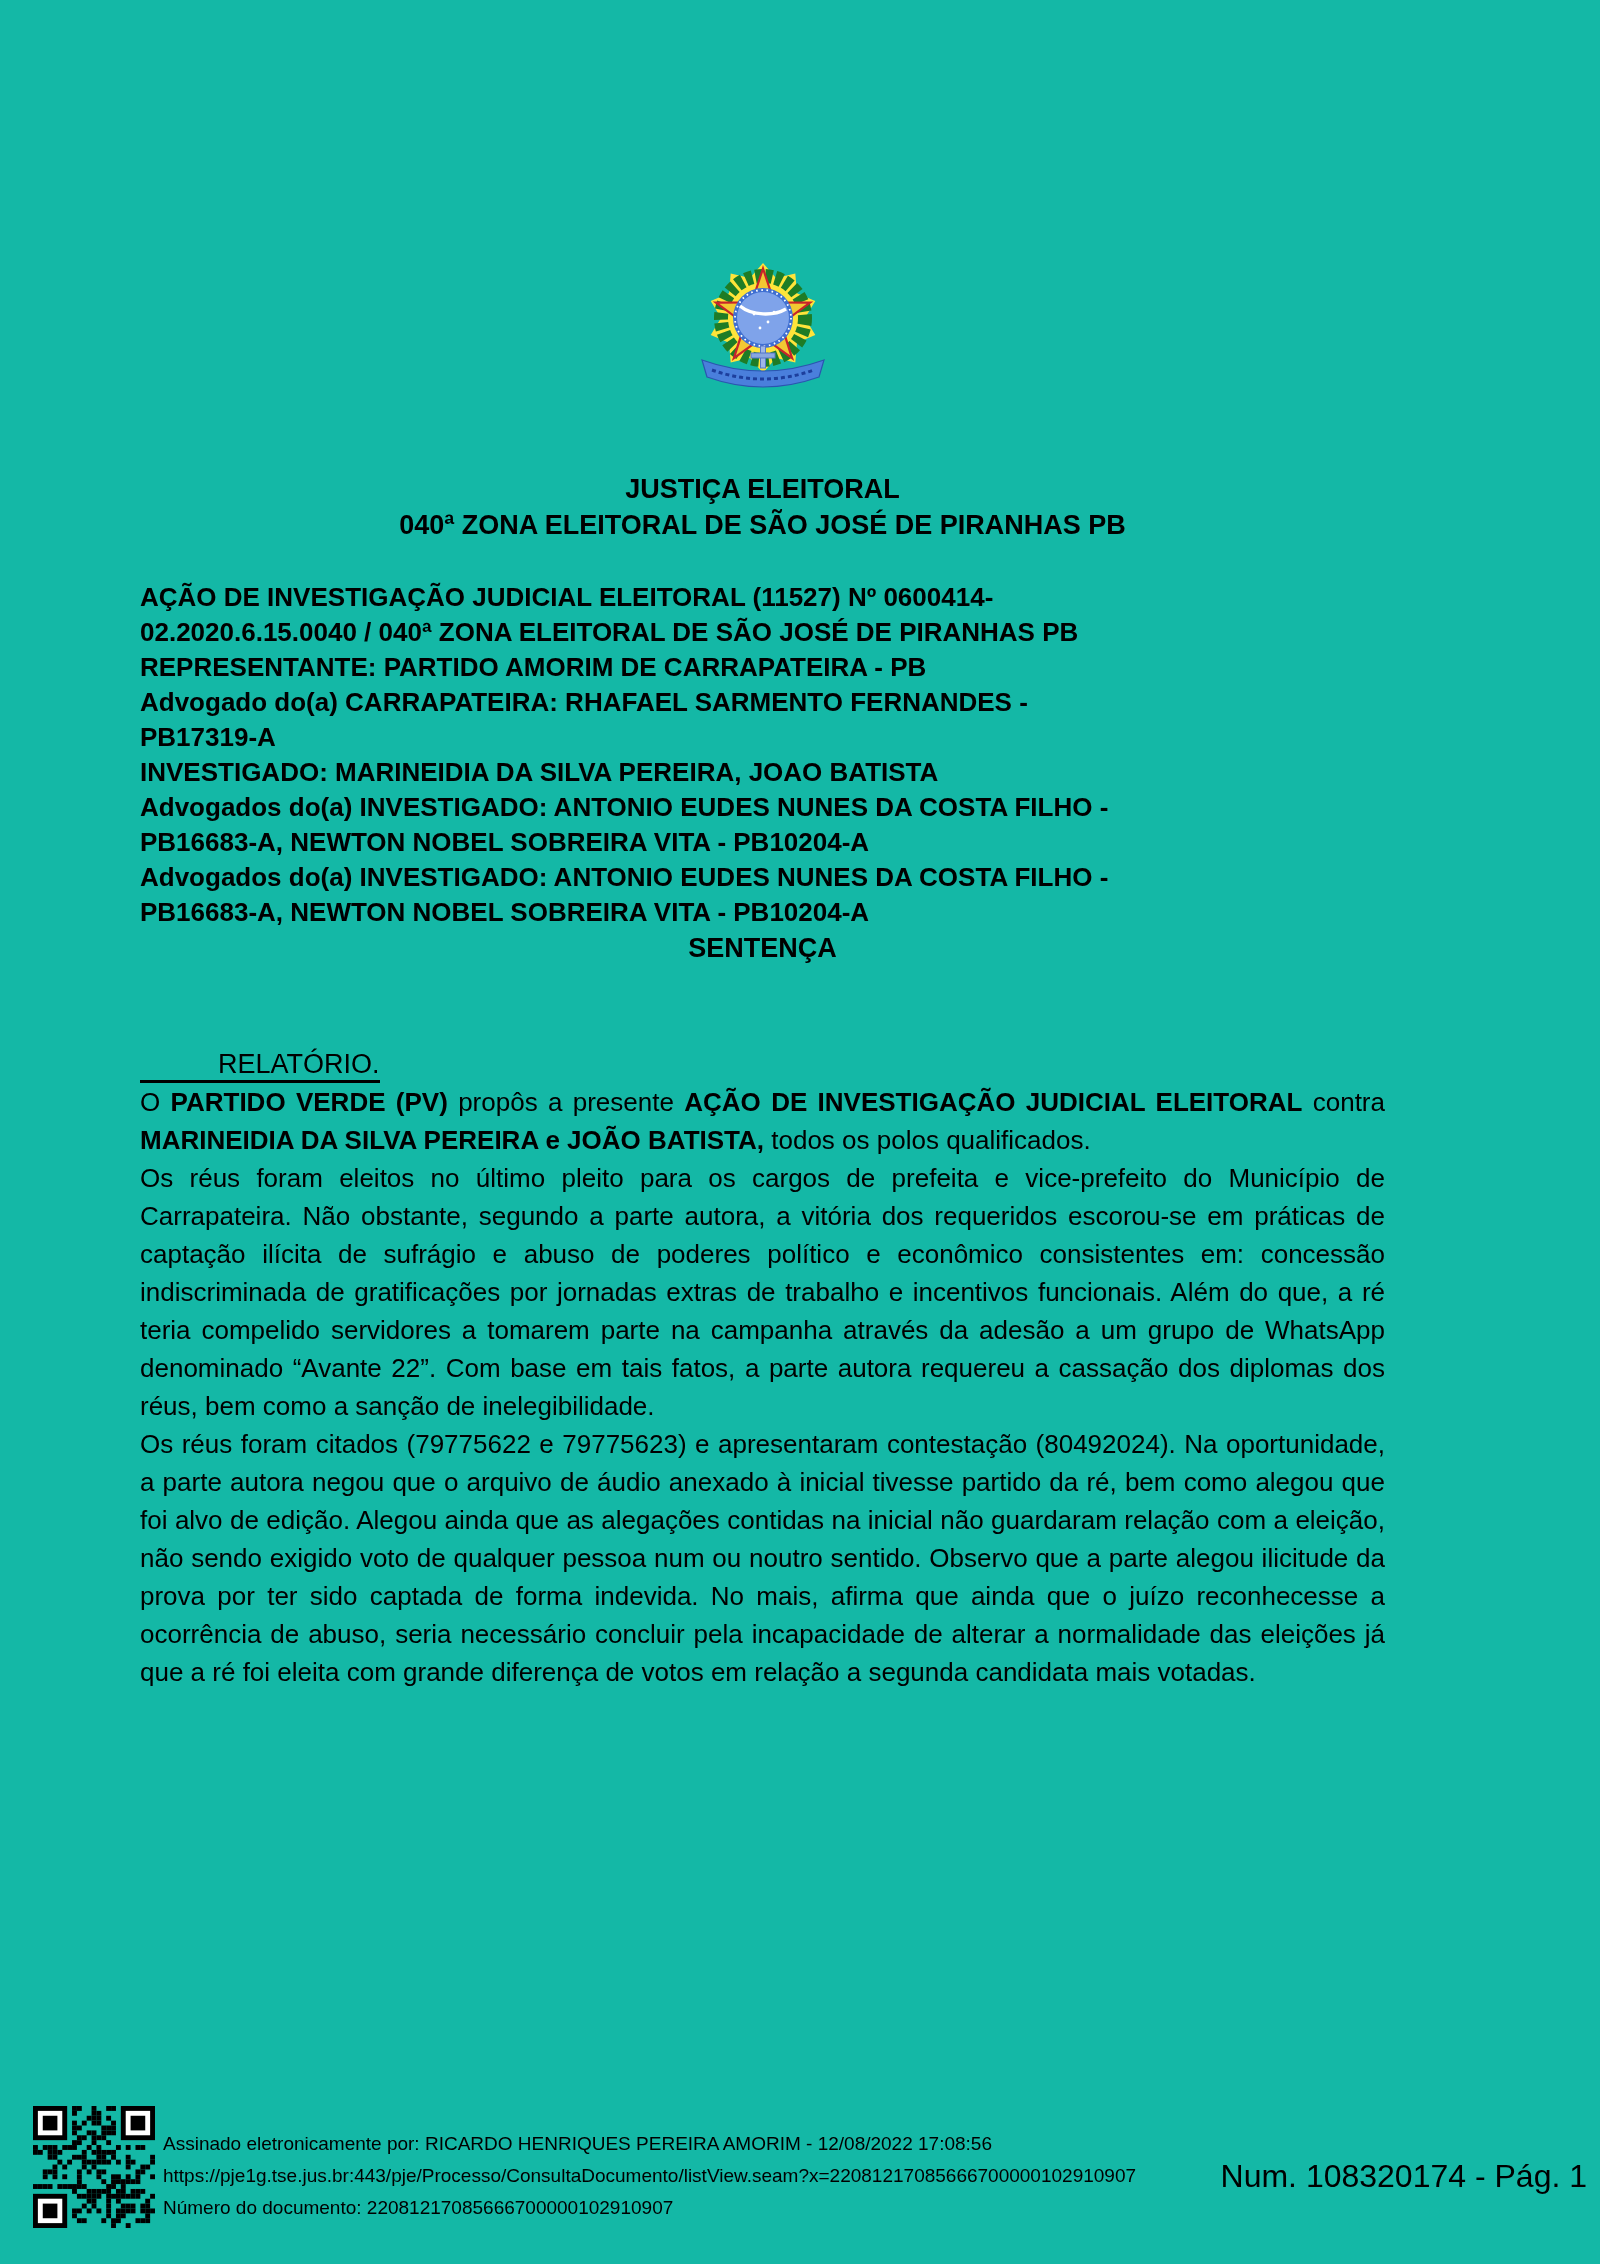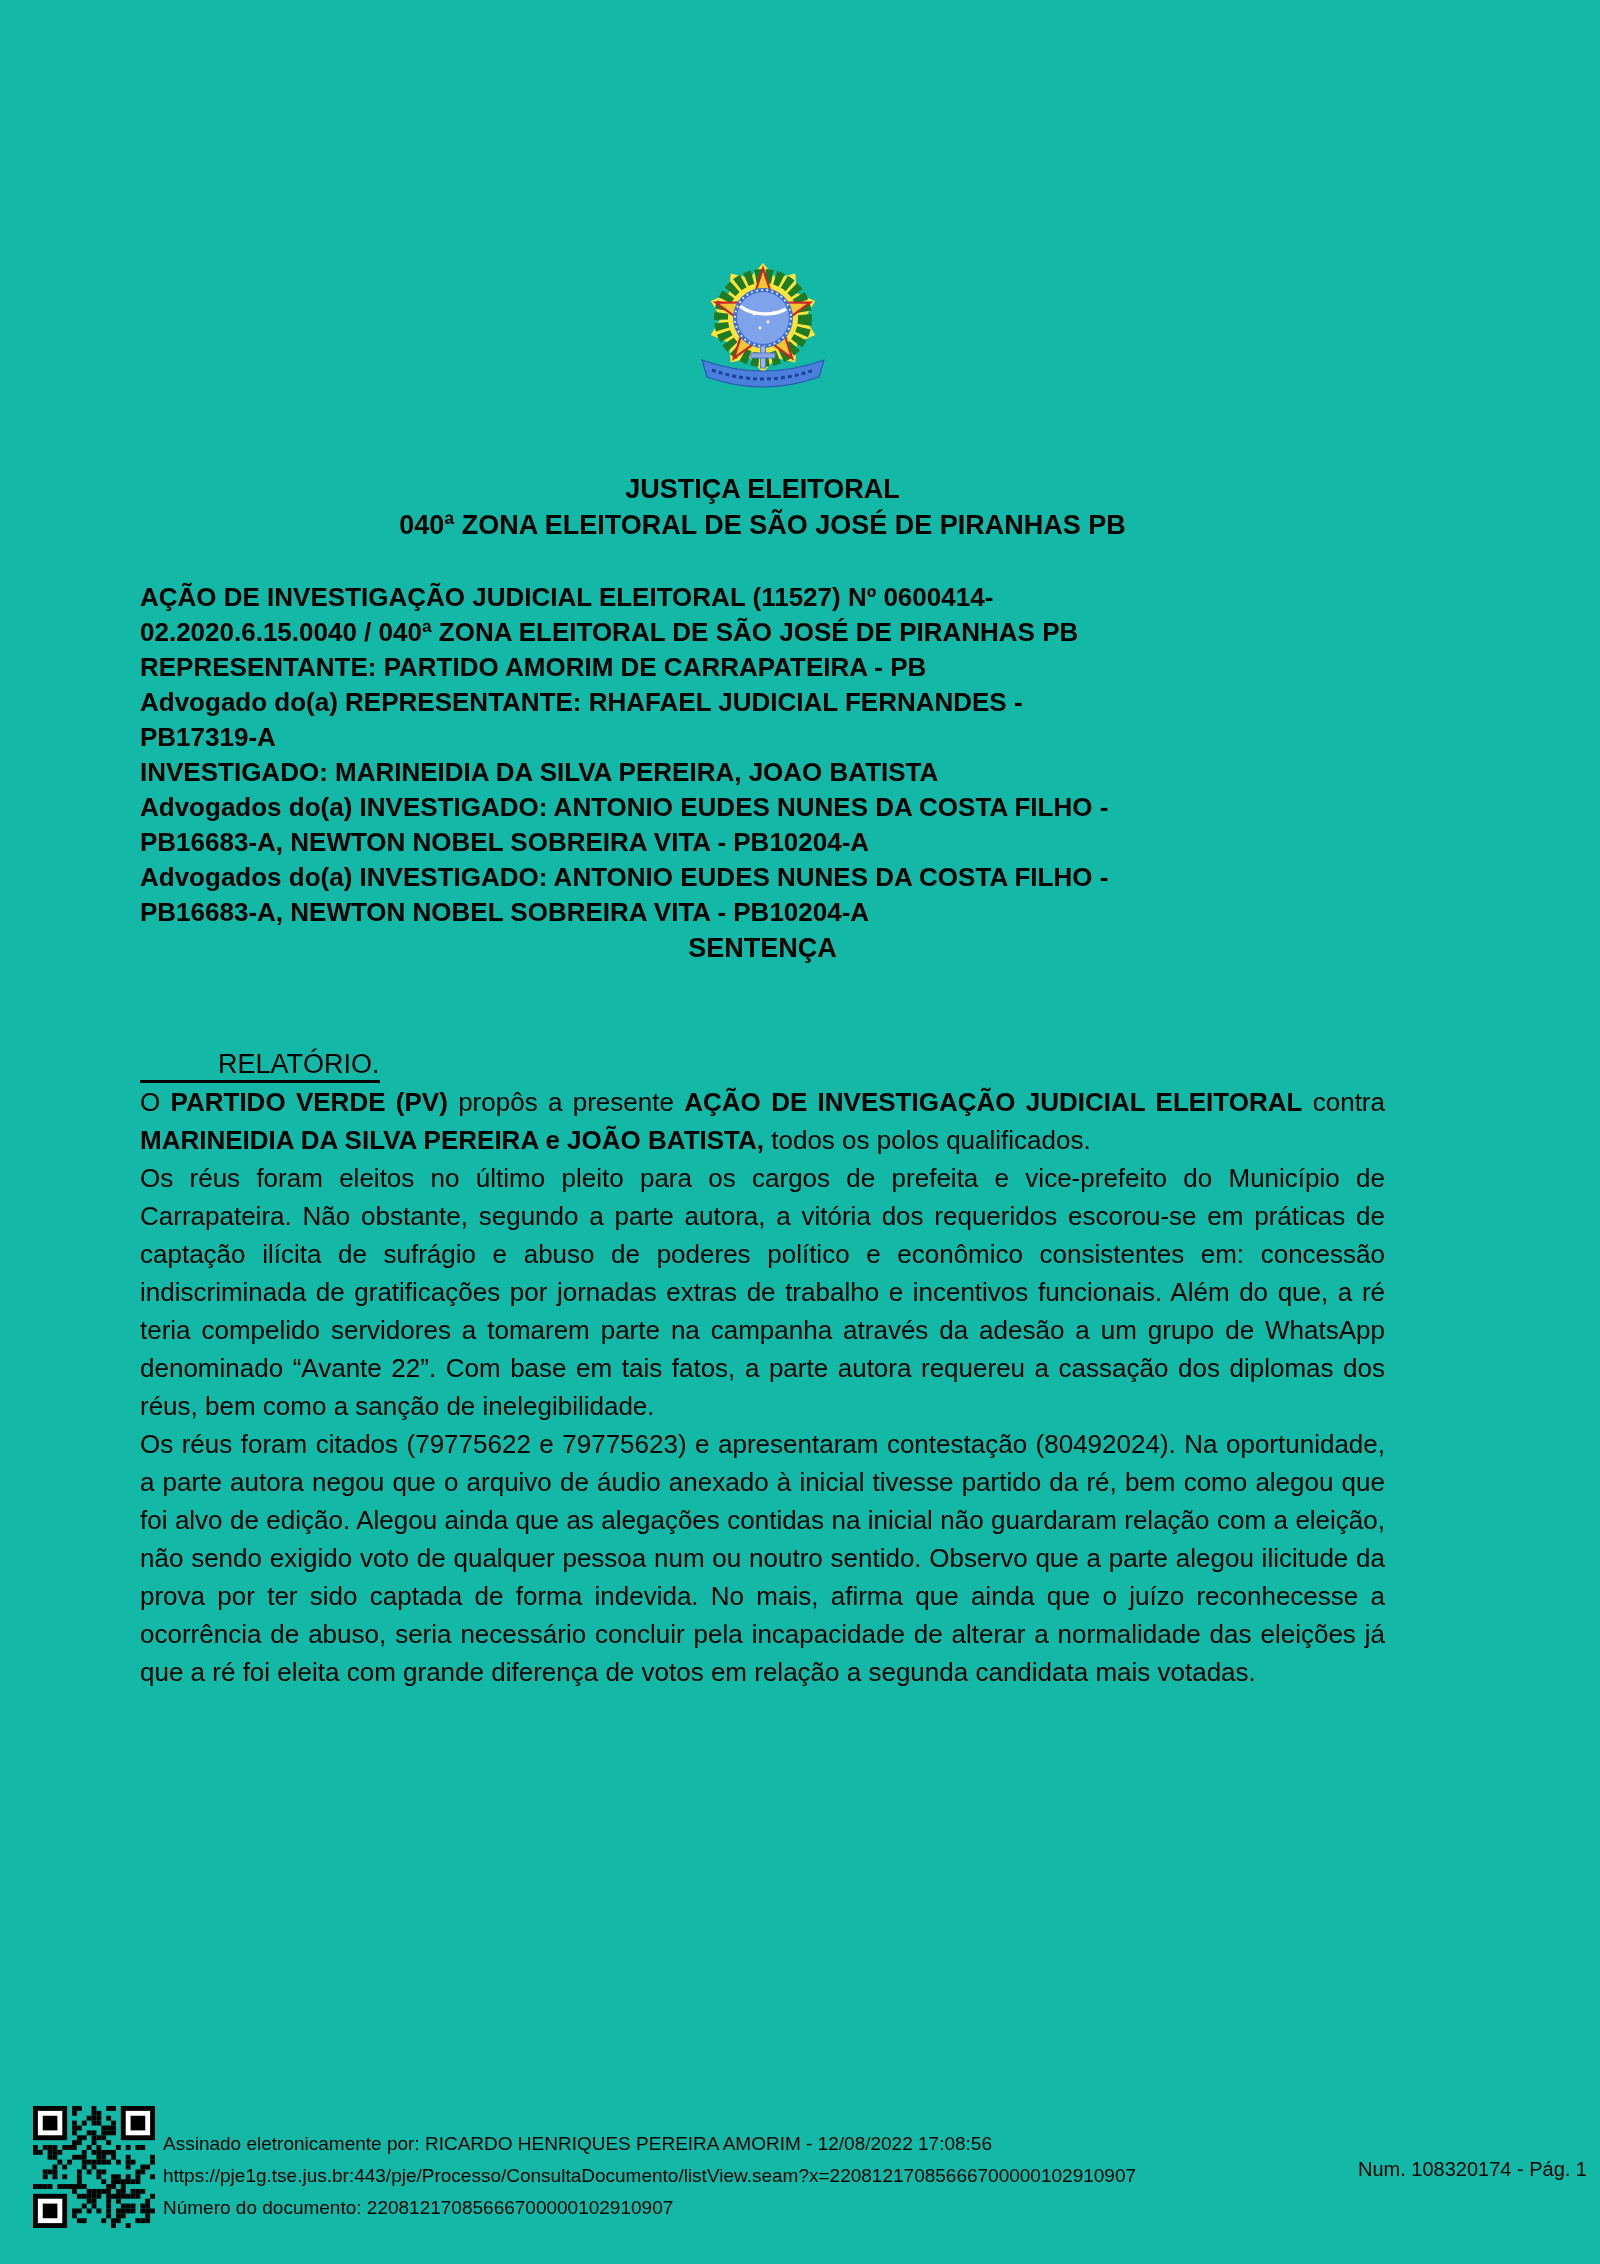--- a/index.html
+++ b/index.html
@@ -70,21 +70,21 @@
   .sig-block {
     position:absolute;
     left:163px; top:2128px;
     font-size:19px;
     line-height:32px;
     white-space:nowrap;
   }
   .page-stamp {
     position:absolute;
     right:13px; top:2158px;
-    font-size:20px;
+    font-size:32px;
     white-space:nowrap;
   }
 </style>
 </head>
 <body>
 
 <div class="page">
 
   <div class="content">
 
@@ -111,21 +111,21 @@
 
     <div class="doc-title">
       <div>JUSTIÇA ELEITORAL</div>
       <div>040ª ZONA ELEITORAL DE SÃO JOSÉ DE PIRANHAS PB</div>
     </div>
 
     <div class="case-header">
       <div>AÇÃO DE INVESTIGAÇÃO JUDICIAL ELEITORAL (11527) Nº 0600414-</div>
       <div>02.2020.6.15.0040 / 040ª ZONA ELEITORAL DE SÃO JOSÉ DE PIRANHAS PB</div>
       <div>REPRESENTANTE: PARTIDO AMORIM DE CARRAPATEIRA - PB</div>
-      <div>Advogado do(a) REPRESENTANTE: RHAFAEL JUDICIAL FERNANDES -</div>
+      <div>Advogado do(a) CARRAPATEIRA: RHAFAEL SARMENTO FERNANDES -</div>
       <div>PB17319-A</div>
       <div>INVESTIGADO: MARINEIDIA DA SILVA PEREIRA, JOAO BATISTA</div>
       <div>Advogados do(a) INVESTIGADO: ANTONIO EUDES NUNES DA COSTA FILHO -</div>
       <div>PB16683-A, NEWTON NOBEL SOBREIRA VITA - PB10204-A</div>
       <div>Advogados do(a) INVESTIGADO: ANTONIO EUDES NUNES DA COSTA FILHO -</div>
       <div>PB16683-A, NEWTON NOBEL SOBREIRA VITA - PB10204-A</div>
     </div>
 
     <div class="sentence-heading">SENTENÇA</div>
 

